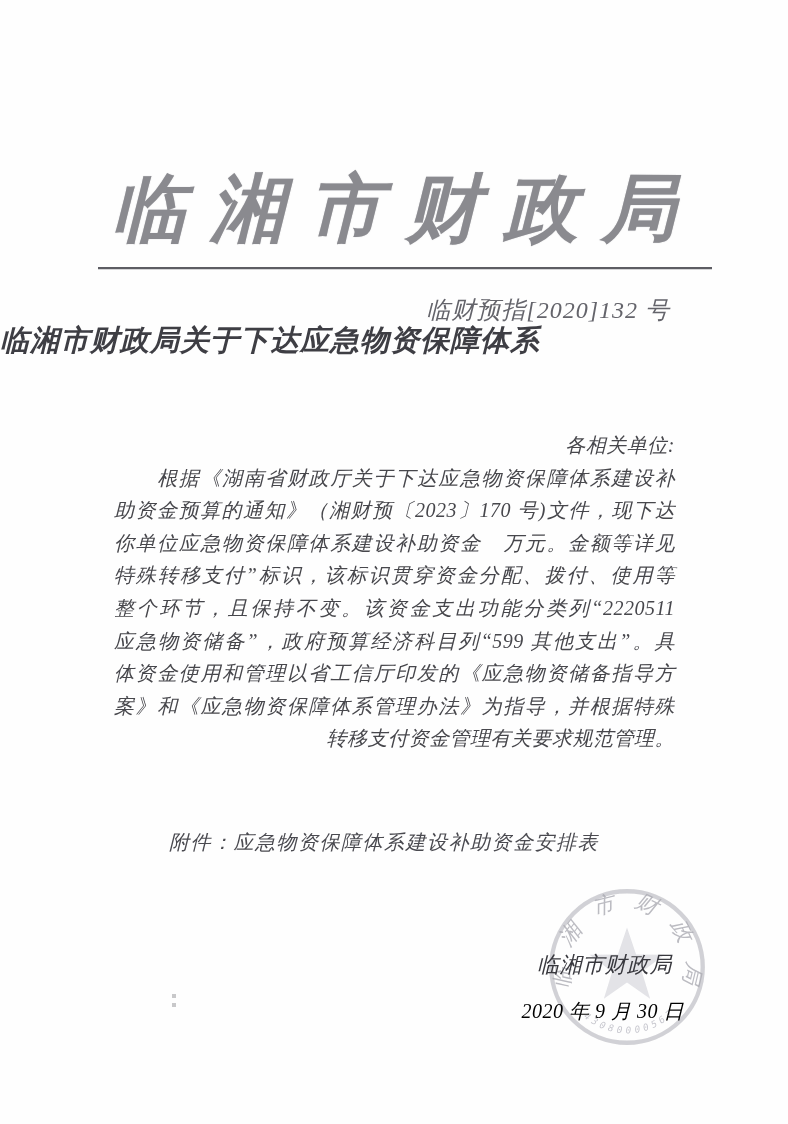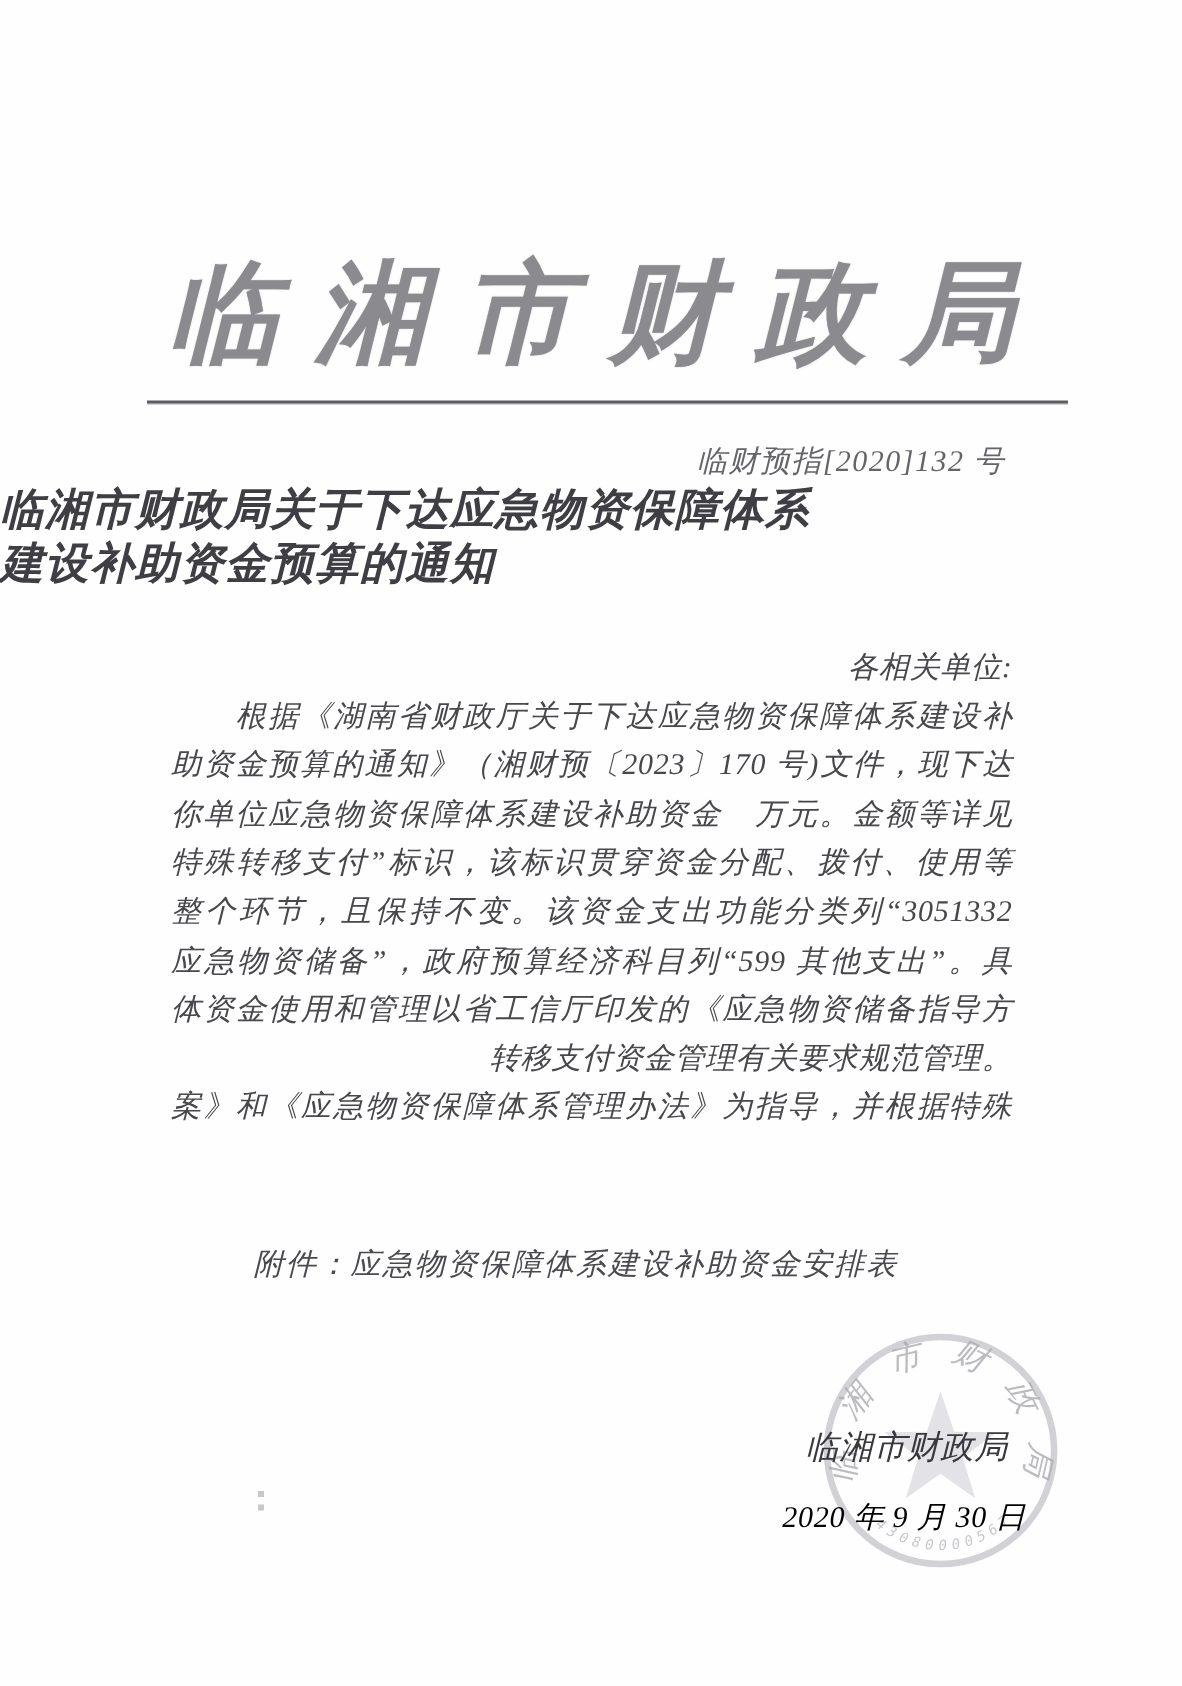--- a/index.html
+++ b/index.html
@@ -31,21 +31,21 @@
   .header-rule {
     position: absolute;
     top: 267px; left: 98px;
     width: 614px; height: 2px;
     background: #5d5d63;
     box-shadow: 0 1px 0 rgba(93,93,99,.25);
   }
   .doc-number {
     position: absolute;
     top: 294px; right: 118px;
-    font-size: 20px;
+    font-size: 24px;
     color: #64646b;
     letter-spacing: 1px;
     white-space: nowrap;
   }
   
   .doc-title {
     position: absolute;
     top: 322px; left: 0; right: 0;
     text-align: left;
     font-family: "Liberation Sans", sans-serif;
@@ -133,34 +133,33 @@
 <div class="page">
 
   <div class="agency-header">临湘市财政局</div>
 
   <div class="header-rule"></div>
 
   <div class="doc-number">临财预指[2020]132 号</div>
 
   <div class="doc-title">
     <div>临湘市财政局关于下达应急物资保障体系</div>
-    <div>建设补助资金预算的通知</div>
   </div>
 
   <div class="doc-body">
     <div class="bline">各相关单位:</div>
     <div class="bline fill">　　根据《湖南省财政厅关于下达应急物资保障体系建设补</div>
     <div class="bline fill">助资金预算的通知》（湘财预〔2023〕170 号)文件，现下达</div>
     <div class="bline fill">你单位应急物资保障体系建设补助资金　万元。金额等详见</div>
     <div class="bline fill">特殊转移支付”标识，该标识贯穿资金分配、拨付、使用等</div>
-    <div class="bline fill">整个环节，且保持不变。该资金支出功能分类列“3051332</div>
+    <div class="bline fill">整个环节，且保持不变。该资金支出功能分类列“2220511</div>
     <div class="bline fill">应急物资储备”，政府预算经济科目列“599 其他支出”。具</div>
     <div class="bline fill">体资金使用和管理以省工信厅印发的《应急物资储备指导方</div>
+    <div class="bline fill">案》和《应急物资保障体系管理办法》为指导，并根据特殊</div>
     <div class="bline">转移支付资金管理有关要求规范管理。</div>
-    <div class="bline fill">案》和《应急物资保障体系管理办法》为指导，并根据特殊</div>
   </div>
 
   <div class="attachment-line">附件：应急物资保障体系建设补助资金安排表</div>
 
   <svg class="seal" width="166" height="166" viewBox="0 0 160 160" aria-hidden="true">
     <defs>
       <path id="sealTopArc" d="M 29.3 103.7 A 56 56 0 1 1 130.7 103.7" fill="none"></path>
       <path id="sealBottomArc" d="M 31 121.1 A 64 64 0 0 0 129 121.1" fill="none"></path>
     </defs>
     <circle cx="80" cy="80" r="73" fill="none" stroke="#b5b5bd" stroke-width="4.2" opacity="0.72"></circle>

